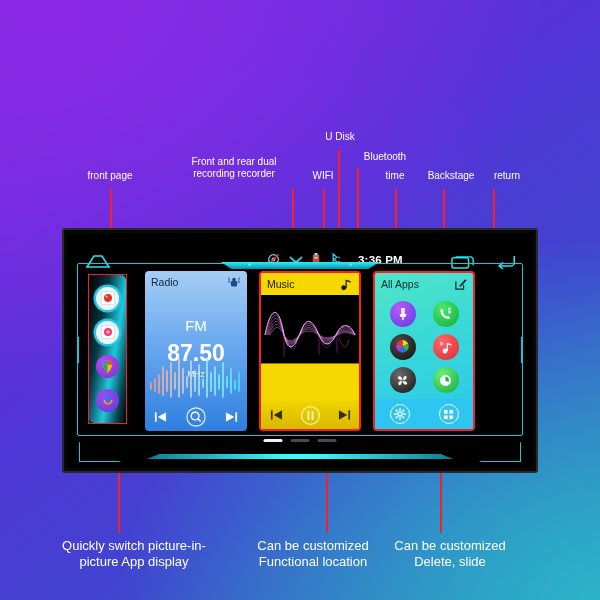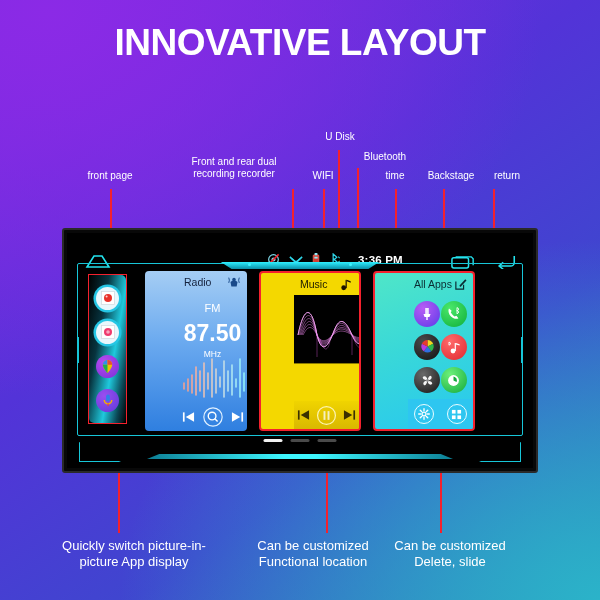--- a/index.html
+++ b/index.html
@@ -97,30 +97,30 @@
     display:flex; flex-direction:column; align-items:center;
     justify-content:space-around; padding:6px 0;
   }
   .rail-ico { width:23px; height:23px; border-radius:50%;
               display:flex; align-items:center; justify-content:center;
               font-size:11px; position:relative; }
 
   
   .panels { position:absolute; left:70px; top:38px; right:12px; height:160px; }
   .panel { position:absolute; top:0; width:102px; height:160px; border-radius:4px; overflow:hidden;
-           display:flex; flex-direction:column;padding-left:33px; }
+           display:flex; flex-direction:column; }
   .p-head { height:22px; display:flex; align-items:center; justify-content:space-between;
             padding:0 6px; font-size:10.5px; }
   .p-body { flex:1; position:relative; overflow:hidden; }
   .p-ctrl { height:28px; display:flex; align-items:center; justify-content:space-around; }
 
   
   .radio { left:8px; background:linear-gradient(180deg,#a5cdf4 0%,#6aa9ef 45%,#2f7fe0 100%); }
   .radio .p-head { color:#14213d; }
-  .radio-fm { text-align:center; color:#fff; font-size:11px; margin-top:9px; }
+  .radio-fm { text-align:center; color:#fff; font-size:15px; margin-top:24px; }
   .radio-num { text-align:center; color:#fff; font-size:23px; font-weight:bold; line-height:1; margin-top:8px; }
   .radio-mhz { text-align:center; color:#fff; font-size:8.5px; margin-top:4px; }
   .radio .p-ctrl { color:#fff; }
 
   
   .music { left:122px; background:#f4d800; border:2px solid #f4212d; }
   .music .p-head { color:#1a1a00; background:#f4d800; }
   .music .p-body { background:#000; flex:none; height:68px; }
   .music-gap { background:#f4d800; flex:1; border-top:1px solid #8a7a00; }
   .music .p-ctrl { background:linear-gradient(180deg,#f0d400,#d9b800); color:#3a3000; }
@@ -141,21 +141,20 @@
 
   
   .hl { position:absolute; border:1.6px solid #f4212d; pointer-events:none; }
 
   svg { display:block; }
 </style>
 </head>
 <body>
 
 <div class="headline">
-  <span>INNOVATIVE LAYOUT</span>
 </div>
 
 <div class="callout" style="left:60px;top:170px;width:100px;">front page</div>
 
 <div class="callout" style="left:168px;top:156px;width:132px;">Front and rear dual
 recording recorder</div>
 
 <div class="callout" style="left:303px;top:170px;width:40px;">WIFI</div>
 
 <div class="callout" style="left:310px;top:131px;width:60px;">U Disk</div>

